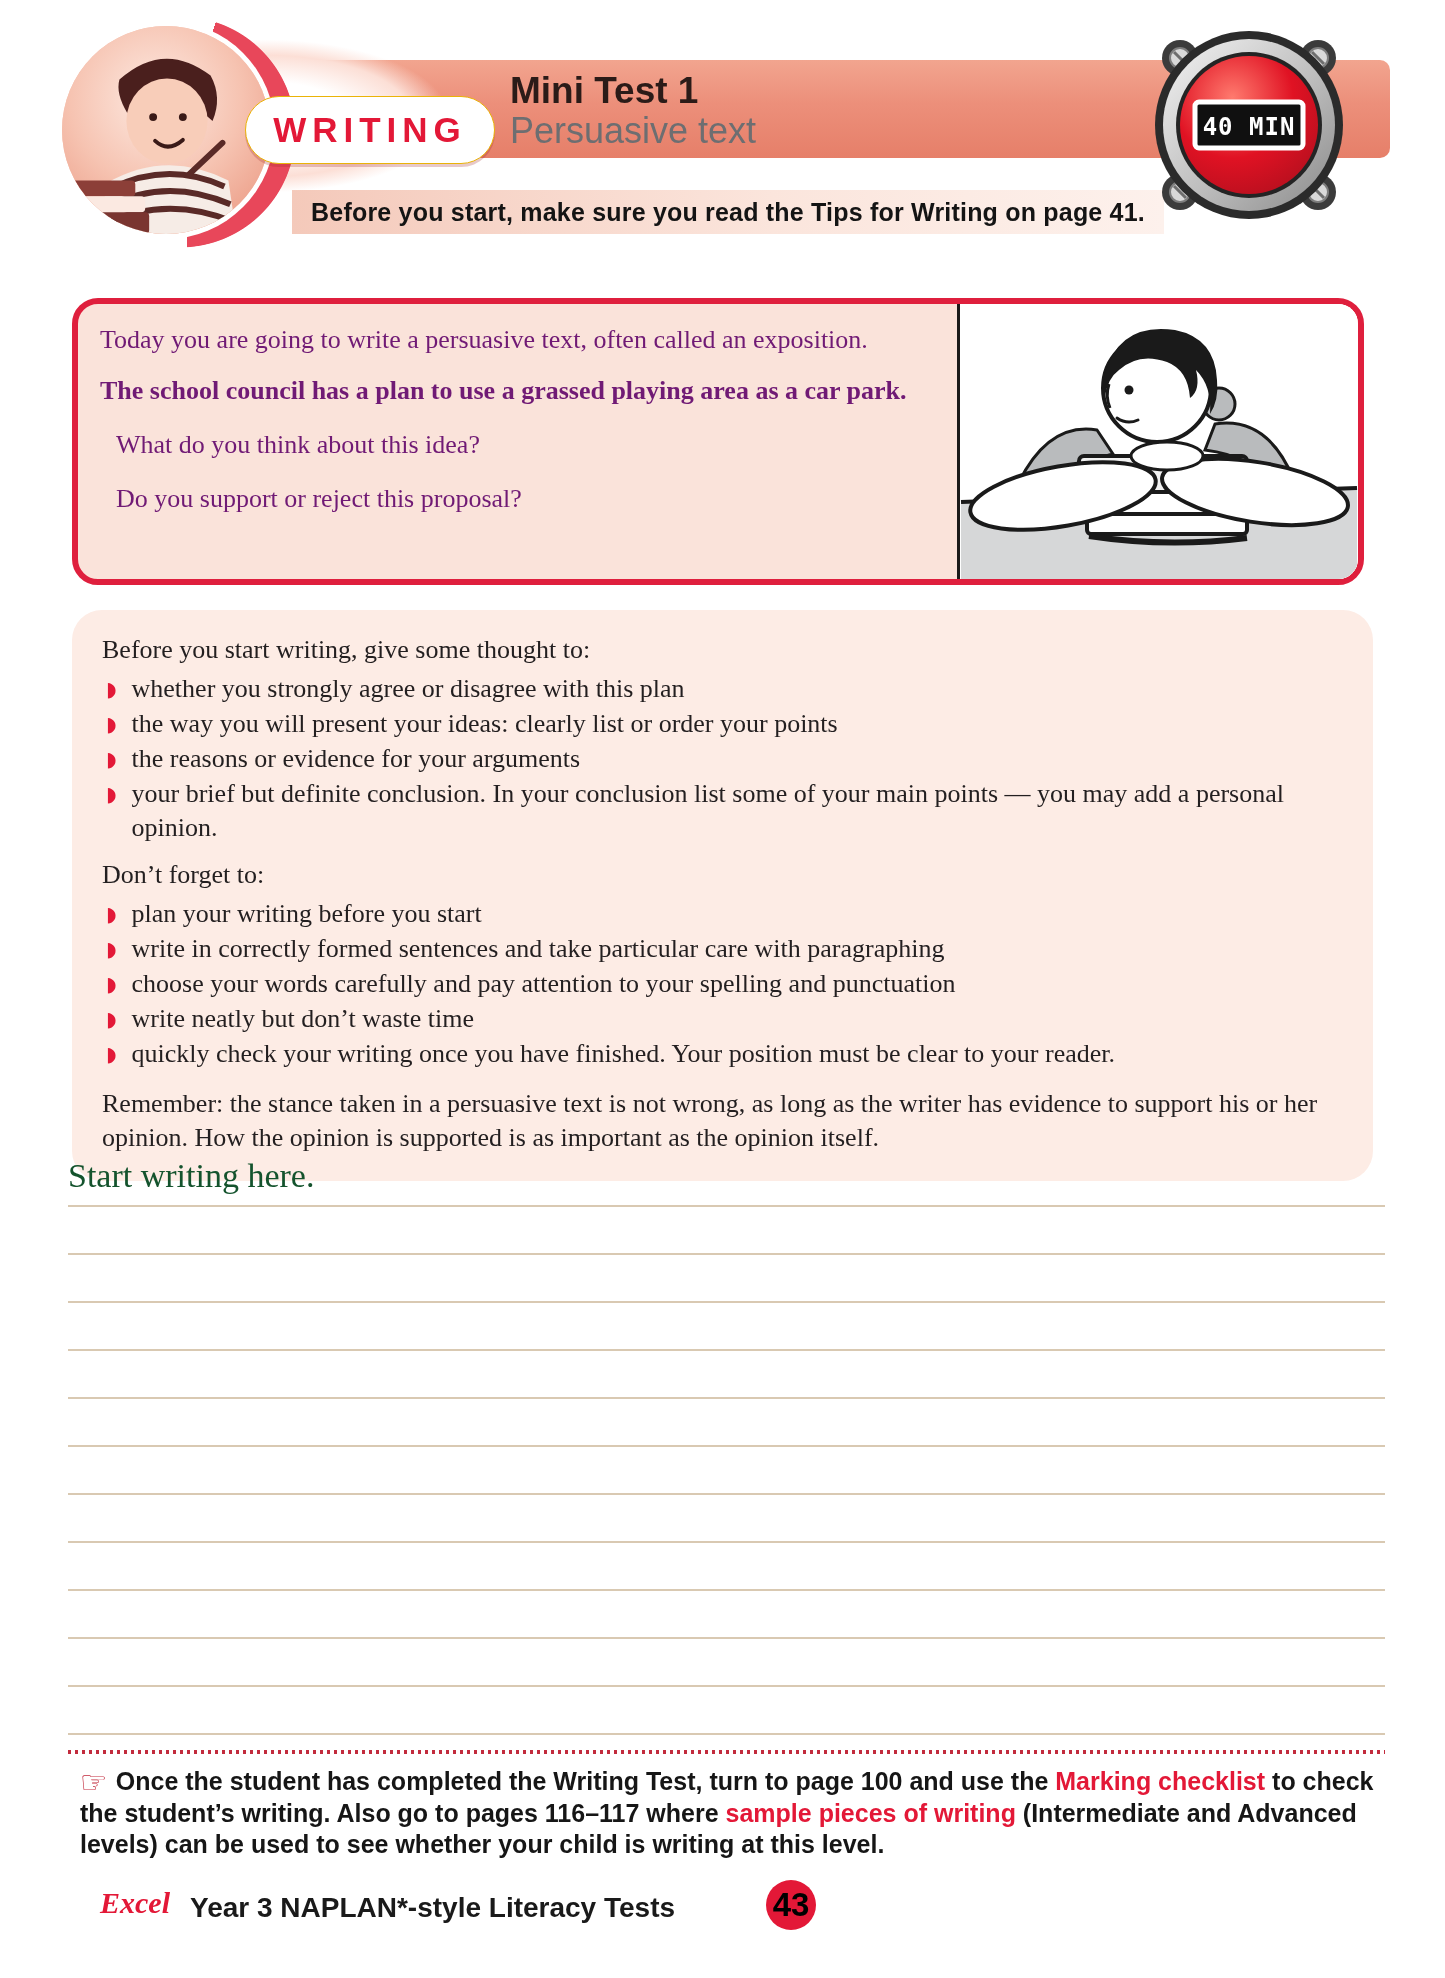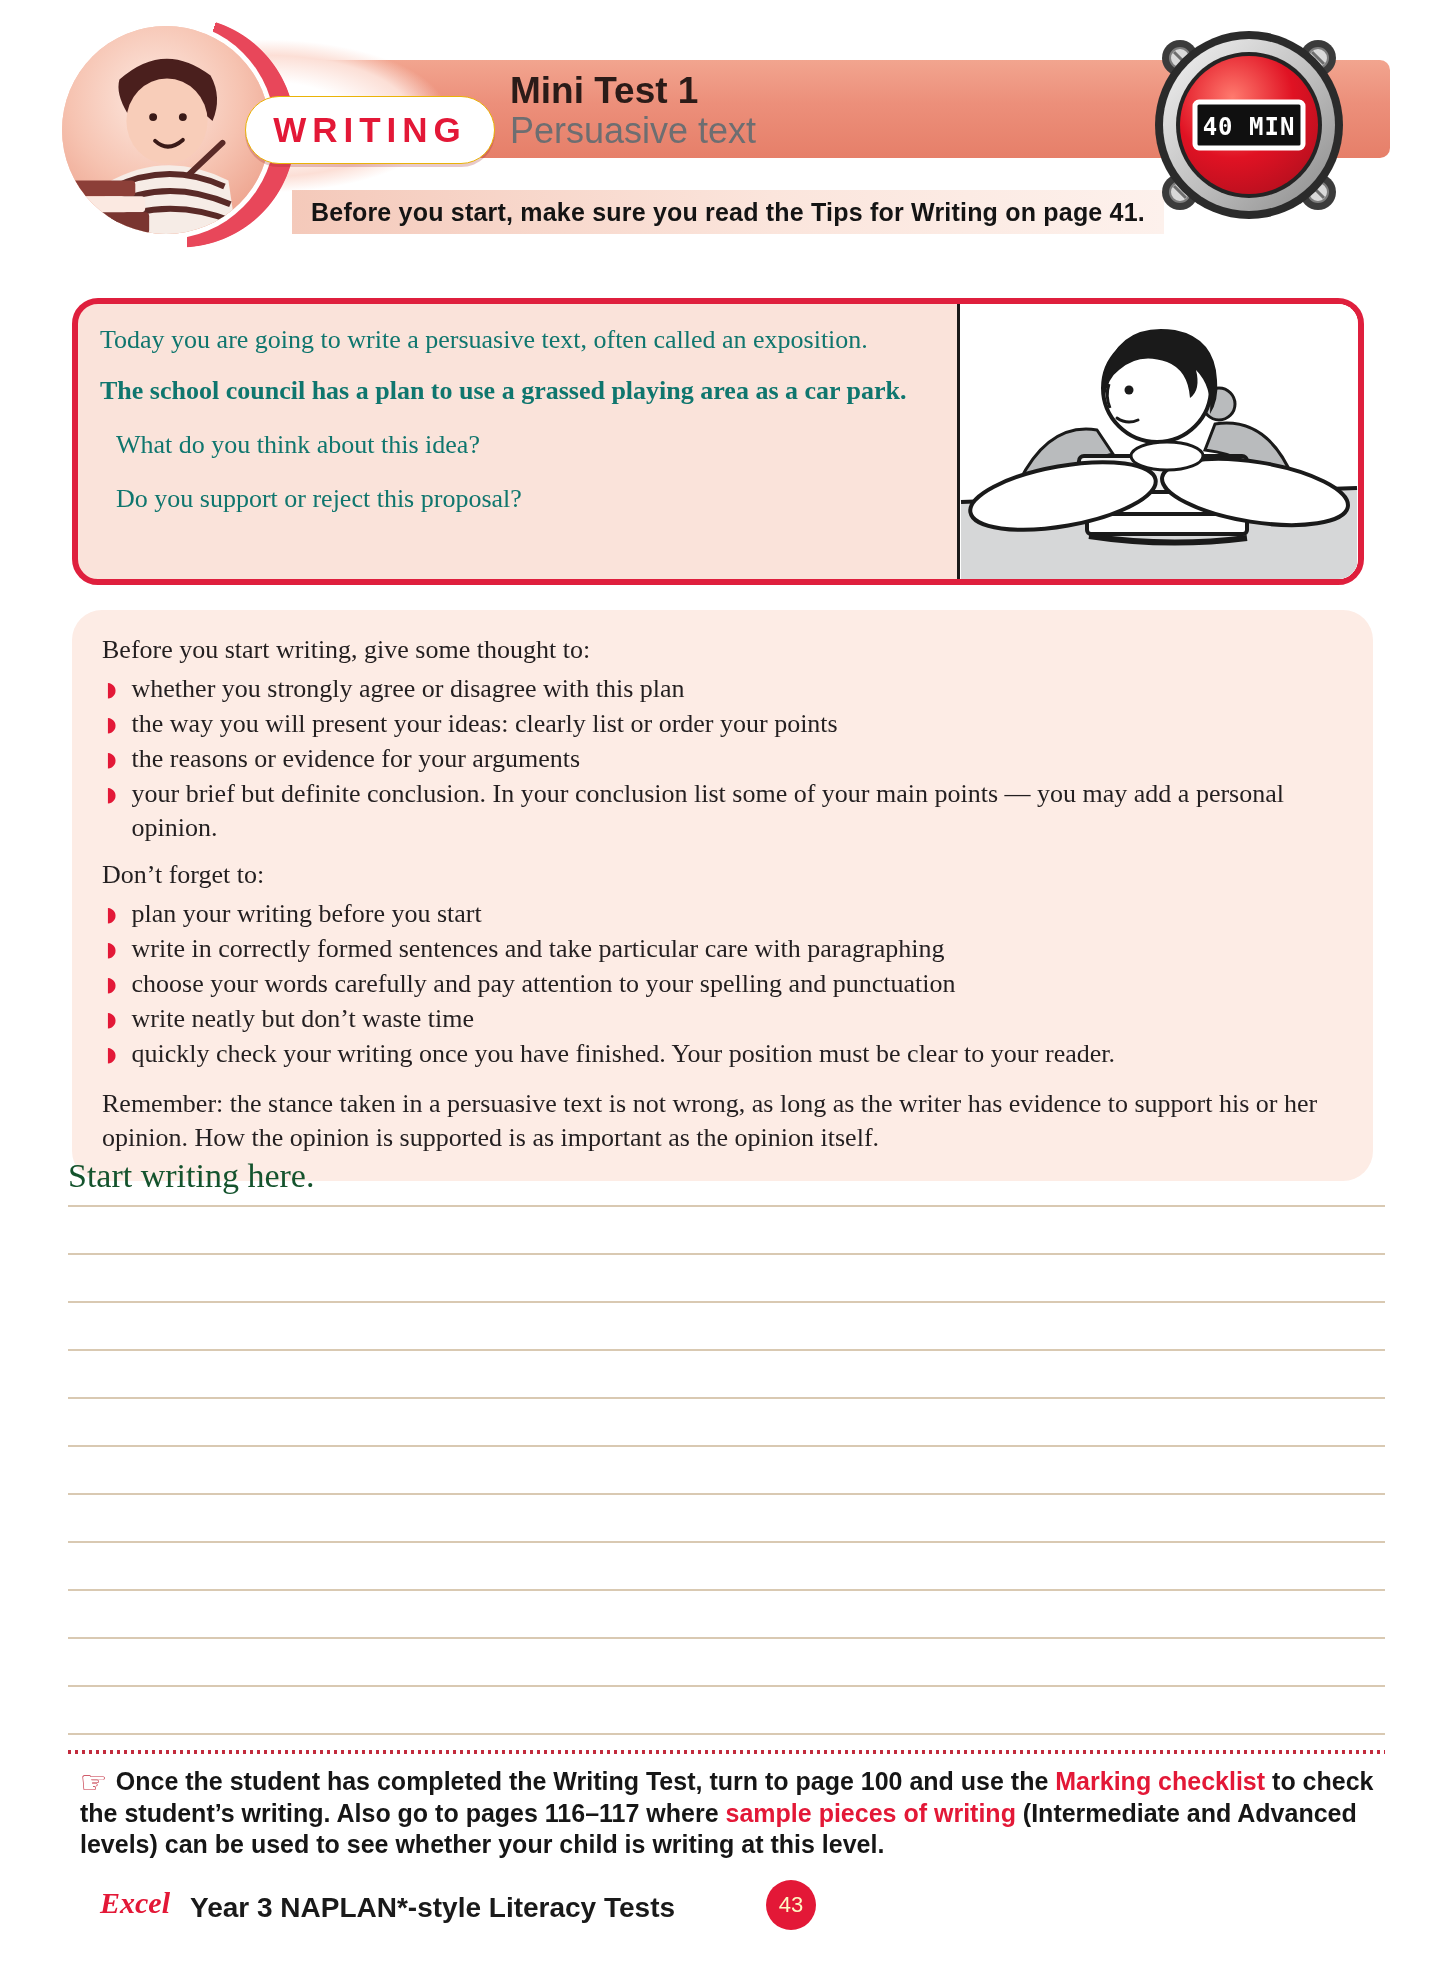--- a/index.html
+++ b/index.html
@@ -30,21 +30,21 @@
   .title-block{position:absolute;left:510px;top:72px;line-height:1.0;}
   .title-block .t1{font-size:37px;font-weight:800;color:#2b1b18;margin:0 0 4px 0;}
   .title-block .t2{font-size:36px;font-weight:400;color:#6d6e71;margin:0;}
   .timer{position:absolute;left:1138px;top:22px;width:222px;height:206px;}
   .timer svg{display:block;width:100%;height:100%;}
 
   
   .task-box{position:absolute;left:72px;top:298px;width:1292px;height:287px;background:#fae3da;
     border:6px solid #df1f3d;border-radius:26px;overflow:hidden;display:flex;box-sizing:border-box;}
   .task-text{flex:1;padding:17px 18px 0 22px;font-family:"Liberation Serif","DejaVu Serif",serif;
-    font-size:26px;line-height:38px;color:#0f766e;border-radius:9px;}
+    font-size:26px;line-height:38px;color:#701a75;border-radius:9px;}
   .task-text .para{margin:0 0 13px 0;}
   .task-text .intro{max-width:800px;}
   .task-text .prompt{font-weight:bold;}
   .task-text .q{margin:16px;}
   .task-text .instruction{margin-top:13px;}
   .task-illustration{width:398px;border-left:3px solid #1a1a1a;background:#ffffff;position:relative;}
   .task-illustration svg{display:block;width:100%;height:100%;}
 
   
   .guidance-box{position:absolute;left:72px;top:610px;width:1301px;background:#fdece5;
@@ -73,21 +73,21 @@
   .foot-note .hand{color:#c22b3d;font-family:"DejaVu Sans",sans-serif;font-size:31px;
     vertical-align:-3px;margin-right:8px;font-weight:normal;}
   .foot-note .red{color:#e31837;}
 
   
   .brand{position:absolute;left:100px;top:1886px;font-family:"Liberation Serif","DejaVu Serif",serif;
     font-style:italic;font-weight:bold;font-size:30px;color:#e31837;}
   .series{position:absolute;left:190px;top:1892px;font-size:28px;font-weight:bold;color:#1a1a1a;}
   .page-badge{position:absolute;left:766px;top:1880px;width:50px;height:50px;border-radius:50%;
     background:#e31837;display:flex;align-items:center;justify-content:center;}
-  .page-badge .num{color:#fef9c3;font-size:22px;font-weight:normal;}
+  .page-badge .num{color:#000000;font-size:33px;font-weight:bold;}
 </style>
 </head>
 <body>
 
 <div class="page">
 
   <div class="header">
     <div class="banner-bar"></div>
     <div class="banner-strip">
       <span class="notice">Before you start, make sure you read the Tips for Writing on page 41.</span>

